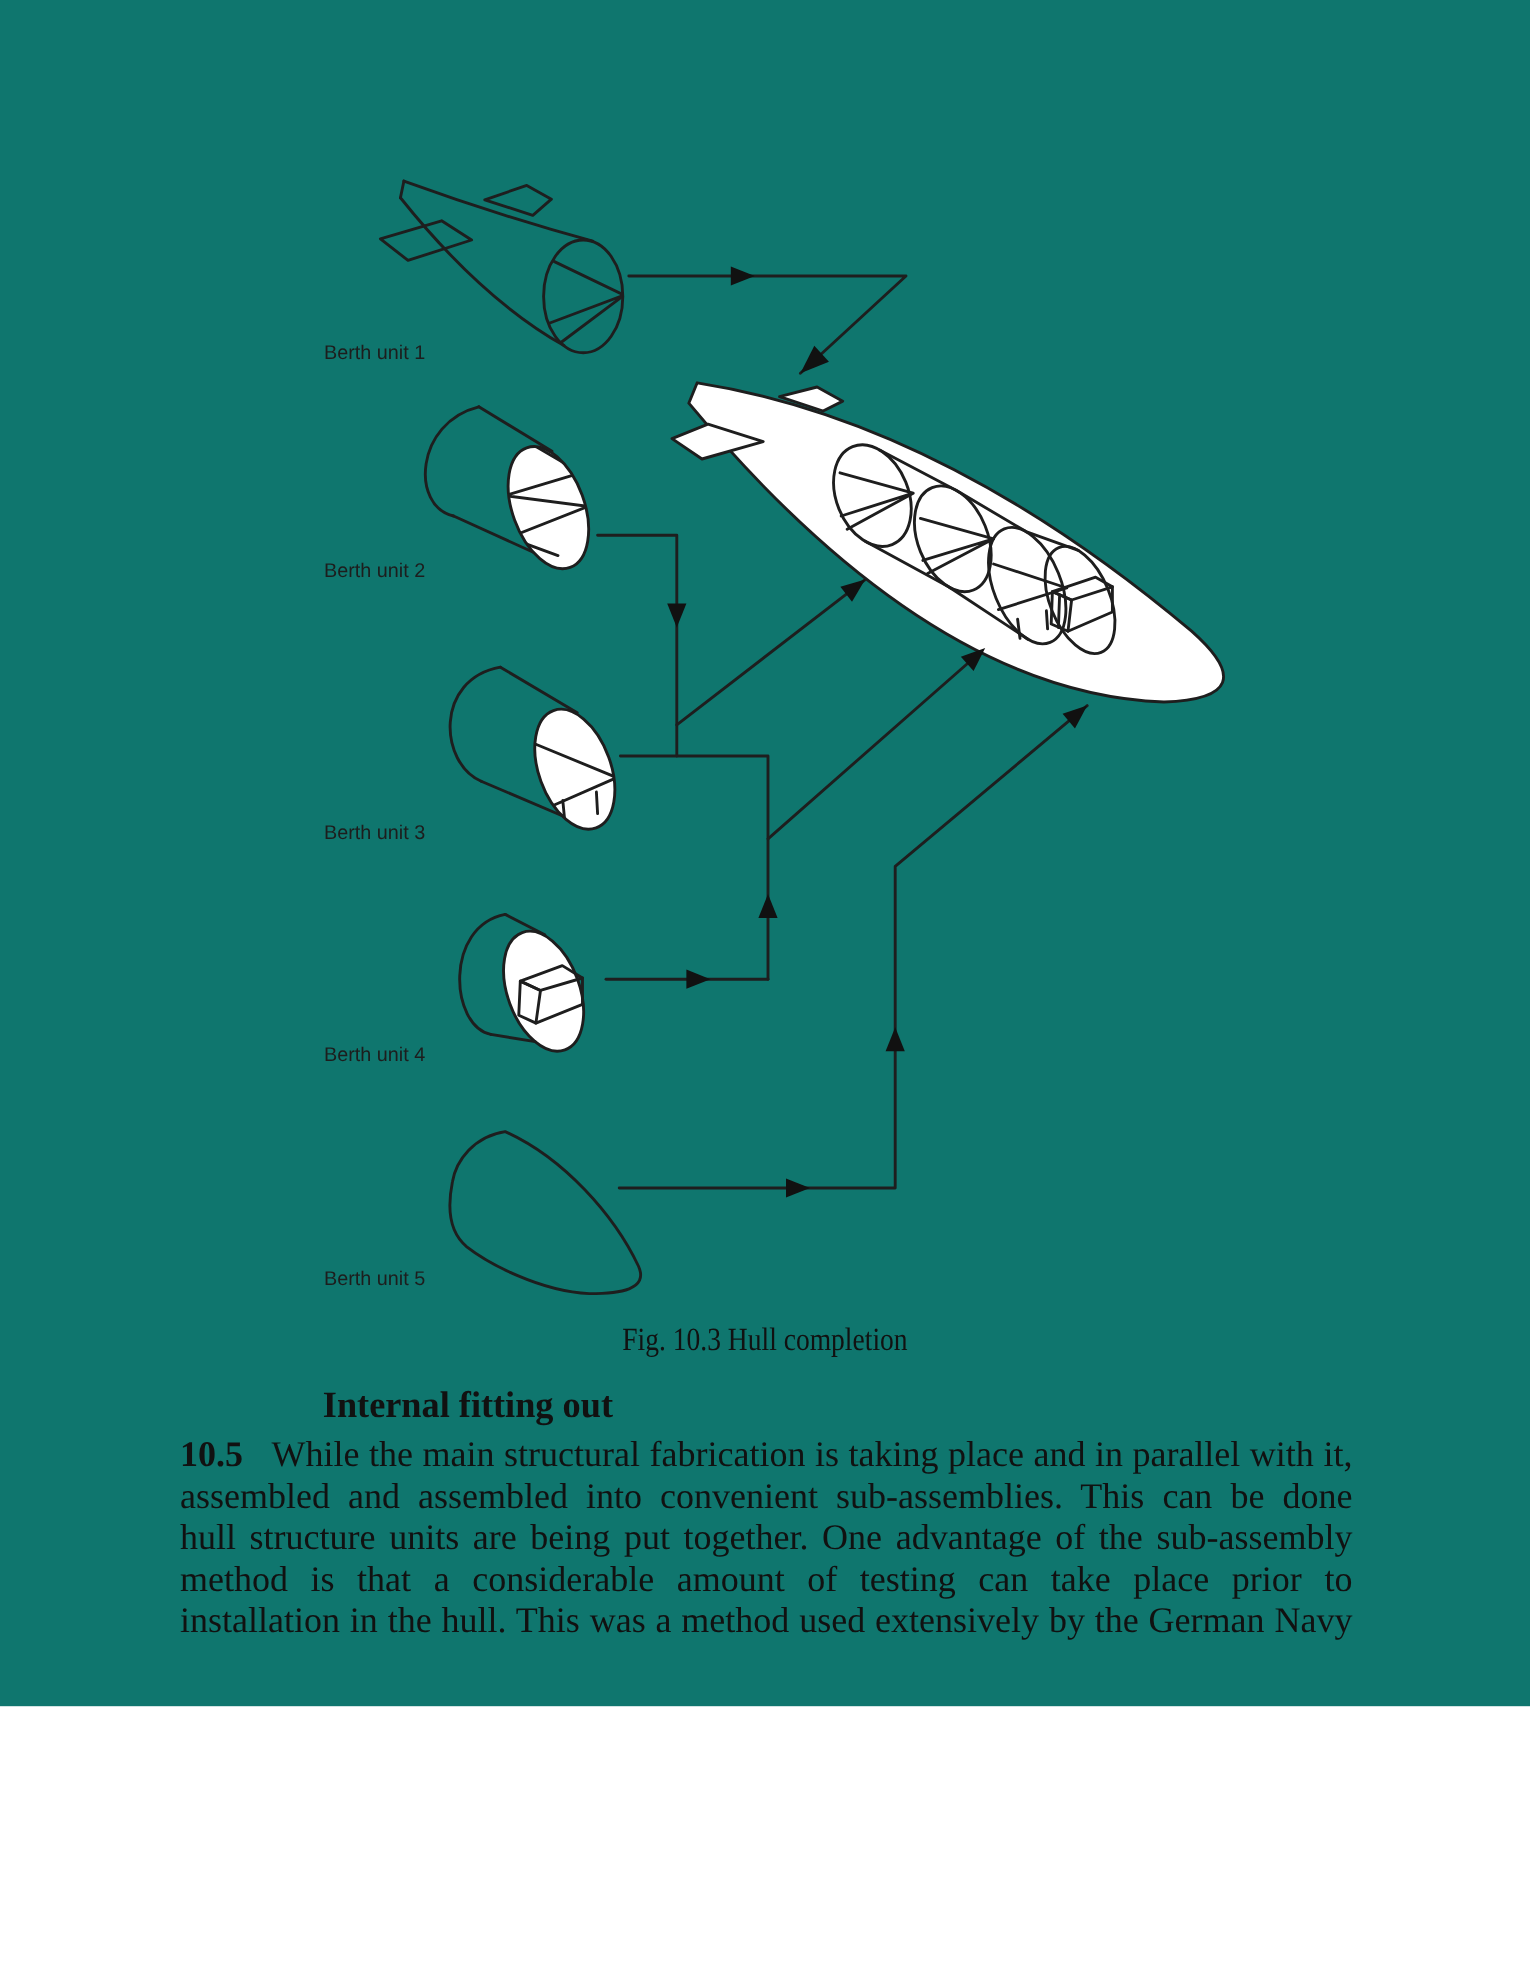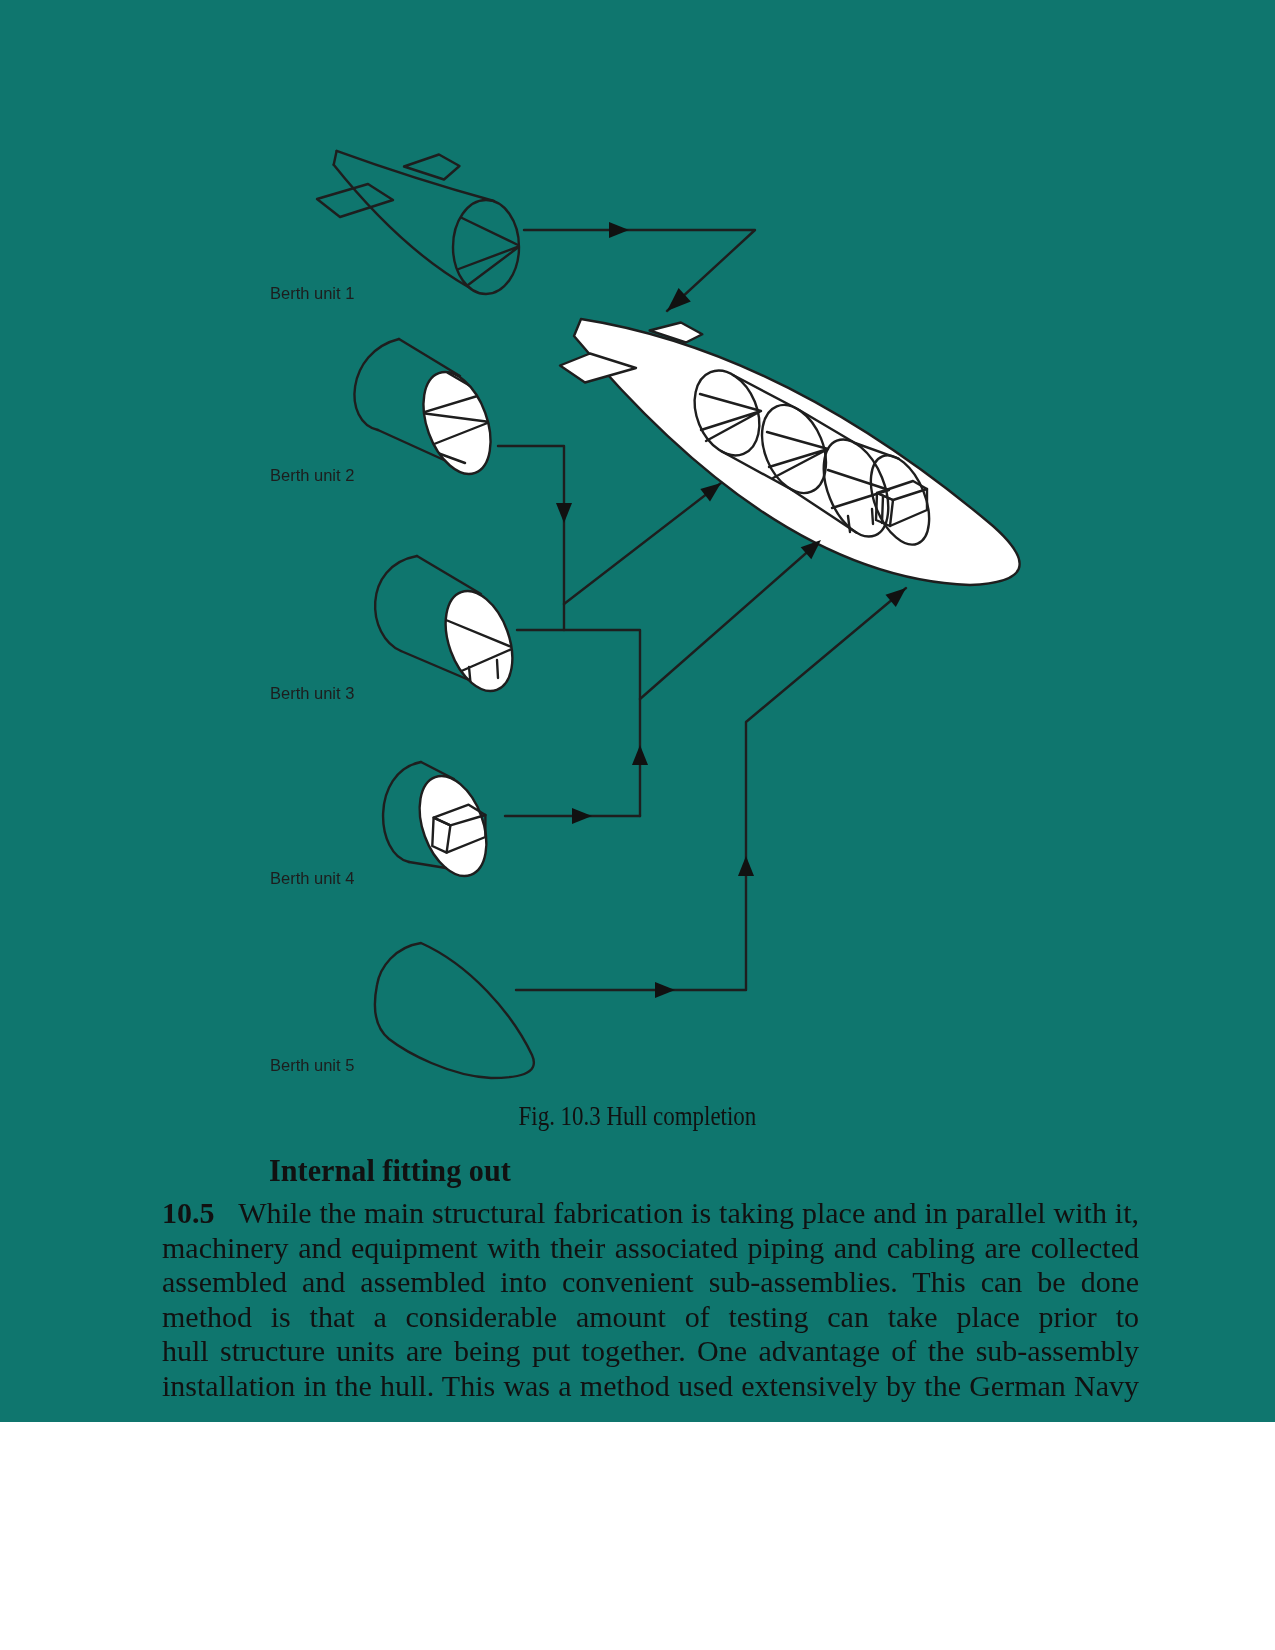--- a/index.html
+++ b/index.html
@@ -3,21 +3,21 @@
 <meta charset="utf-8">
 <style>
   html,body{margin:0;padding:0;background:#ffffff;}
   #page{position:relative;width:1275px;height:1422px;background:#0f766e;overflow:hidden;}
   #diag{position:absolute;left:0;top:0;}
   .lbl{font-family:"Liberation Sans",sans-serif;font-size:16.5px;fill:#1d1d1d;}
   #caption{position:absolute;left:0;top:1101px;width:1275px;text-align:center;
     font-family:"Liberation Serif",serif;font-size:27px;color:#111;transform:scaleX(0.85);transform-origin:637px 0;}
   #heading{position:absolute;left:269px;top:1153px;
     font-family:"Liberation Serif",serif;font-size:31px;font-weight:bold;color:#111;transform:scaleX(0.975);transform-origin:0 0;}
-  #body{position:absolute;left:162px;top:1196px;width:977px;
+  #body{position:absolute;left:150px;top:1196px;width:977px;
     font-family:"Liberation Serif",serif;font-size:30px;color:#111;}
   #body .ln{text-align:justify;text-align-last:justify;height:34.5px;line-height:34.5px;white-space:nowrap;}
 </style>
 </head>
 <body>
 <div id="page">
 <svg id="diag" width="1275" height="1650" viewBox="0 0 1275 1650">
   <defs>
     <clipPath id="fe1">
           <ellipse cx="486" cy="247" rx="33" ry="47"></ellipse>
@@ -132,19 +132,18 @@
     <g font-family="'Liberation Serif',serif" font-weight="bold" font-size="154px">
       <text x="205" y="1604" textLength="1050" lengthAdjust="spacingAndGlyphs" fill="#ffffff" stroke="#64a3c7" stroke-width="4.5" clip-path="url(#topc)">SEATRACKER.RU</text>
       <text x="205" y="1604" textLength="1050" lengthAdjust="spacingAndGlyphs" fill="#64a3c7" stroke="#64a3c7" stroke-width="9" stroke-linejoin="round" clip-path="url(#botc)">SEATRACKER.RU</text>
     </g>
   </g>
 </svg>
 <div id="caption">Fig. 10.3 Hull completion</div>
 <div id="heading">Internal fitting out</div>
 <div id="body">
   <div class="ln"><b>10.5</b>&nbsp;&nbsp;&nbsp;While the main structural fabrication is taking place and in parallel with it,</div>
-  <div class="ln">machinery and equipment with their associated piping and cabling are collected</div>
   <div class="ln">assembled and assembled into convenient sub-assemblies. This can be done</div>
+  <div class="ln">hull structure units are being put together. One advantage of the sub-assembly</div>
   <div class="ln">method is that a considerable amount of testing can take place prior to</div>
-  <div class="ln">hull structure units are being put together. One advantage of the sub-assembly</div>
   <div class="ln">installation in the hull. This was a method used extensively by the German Navy</div>
 </div>
 </div>
 
 </body></html>

